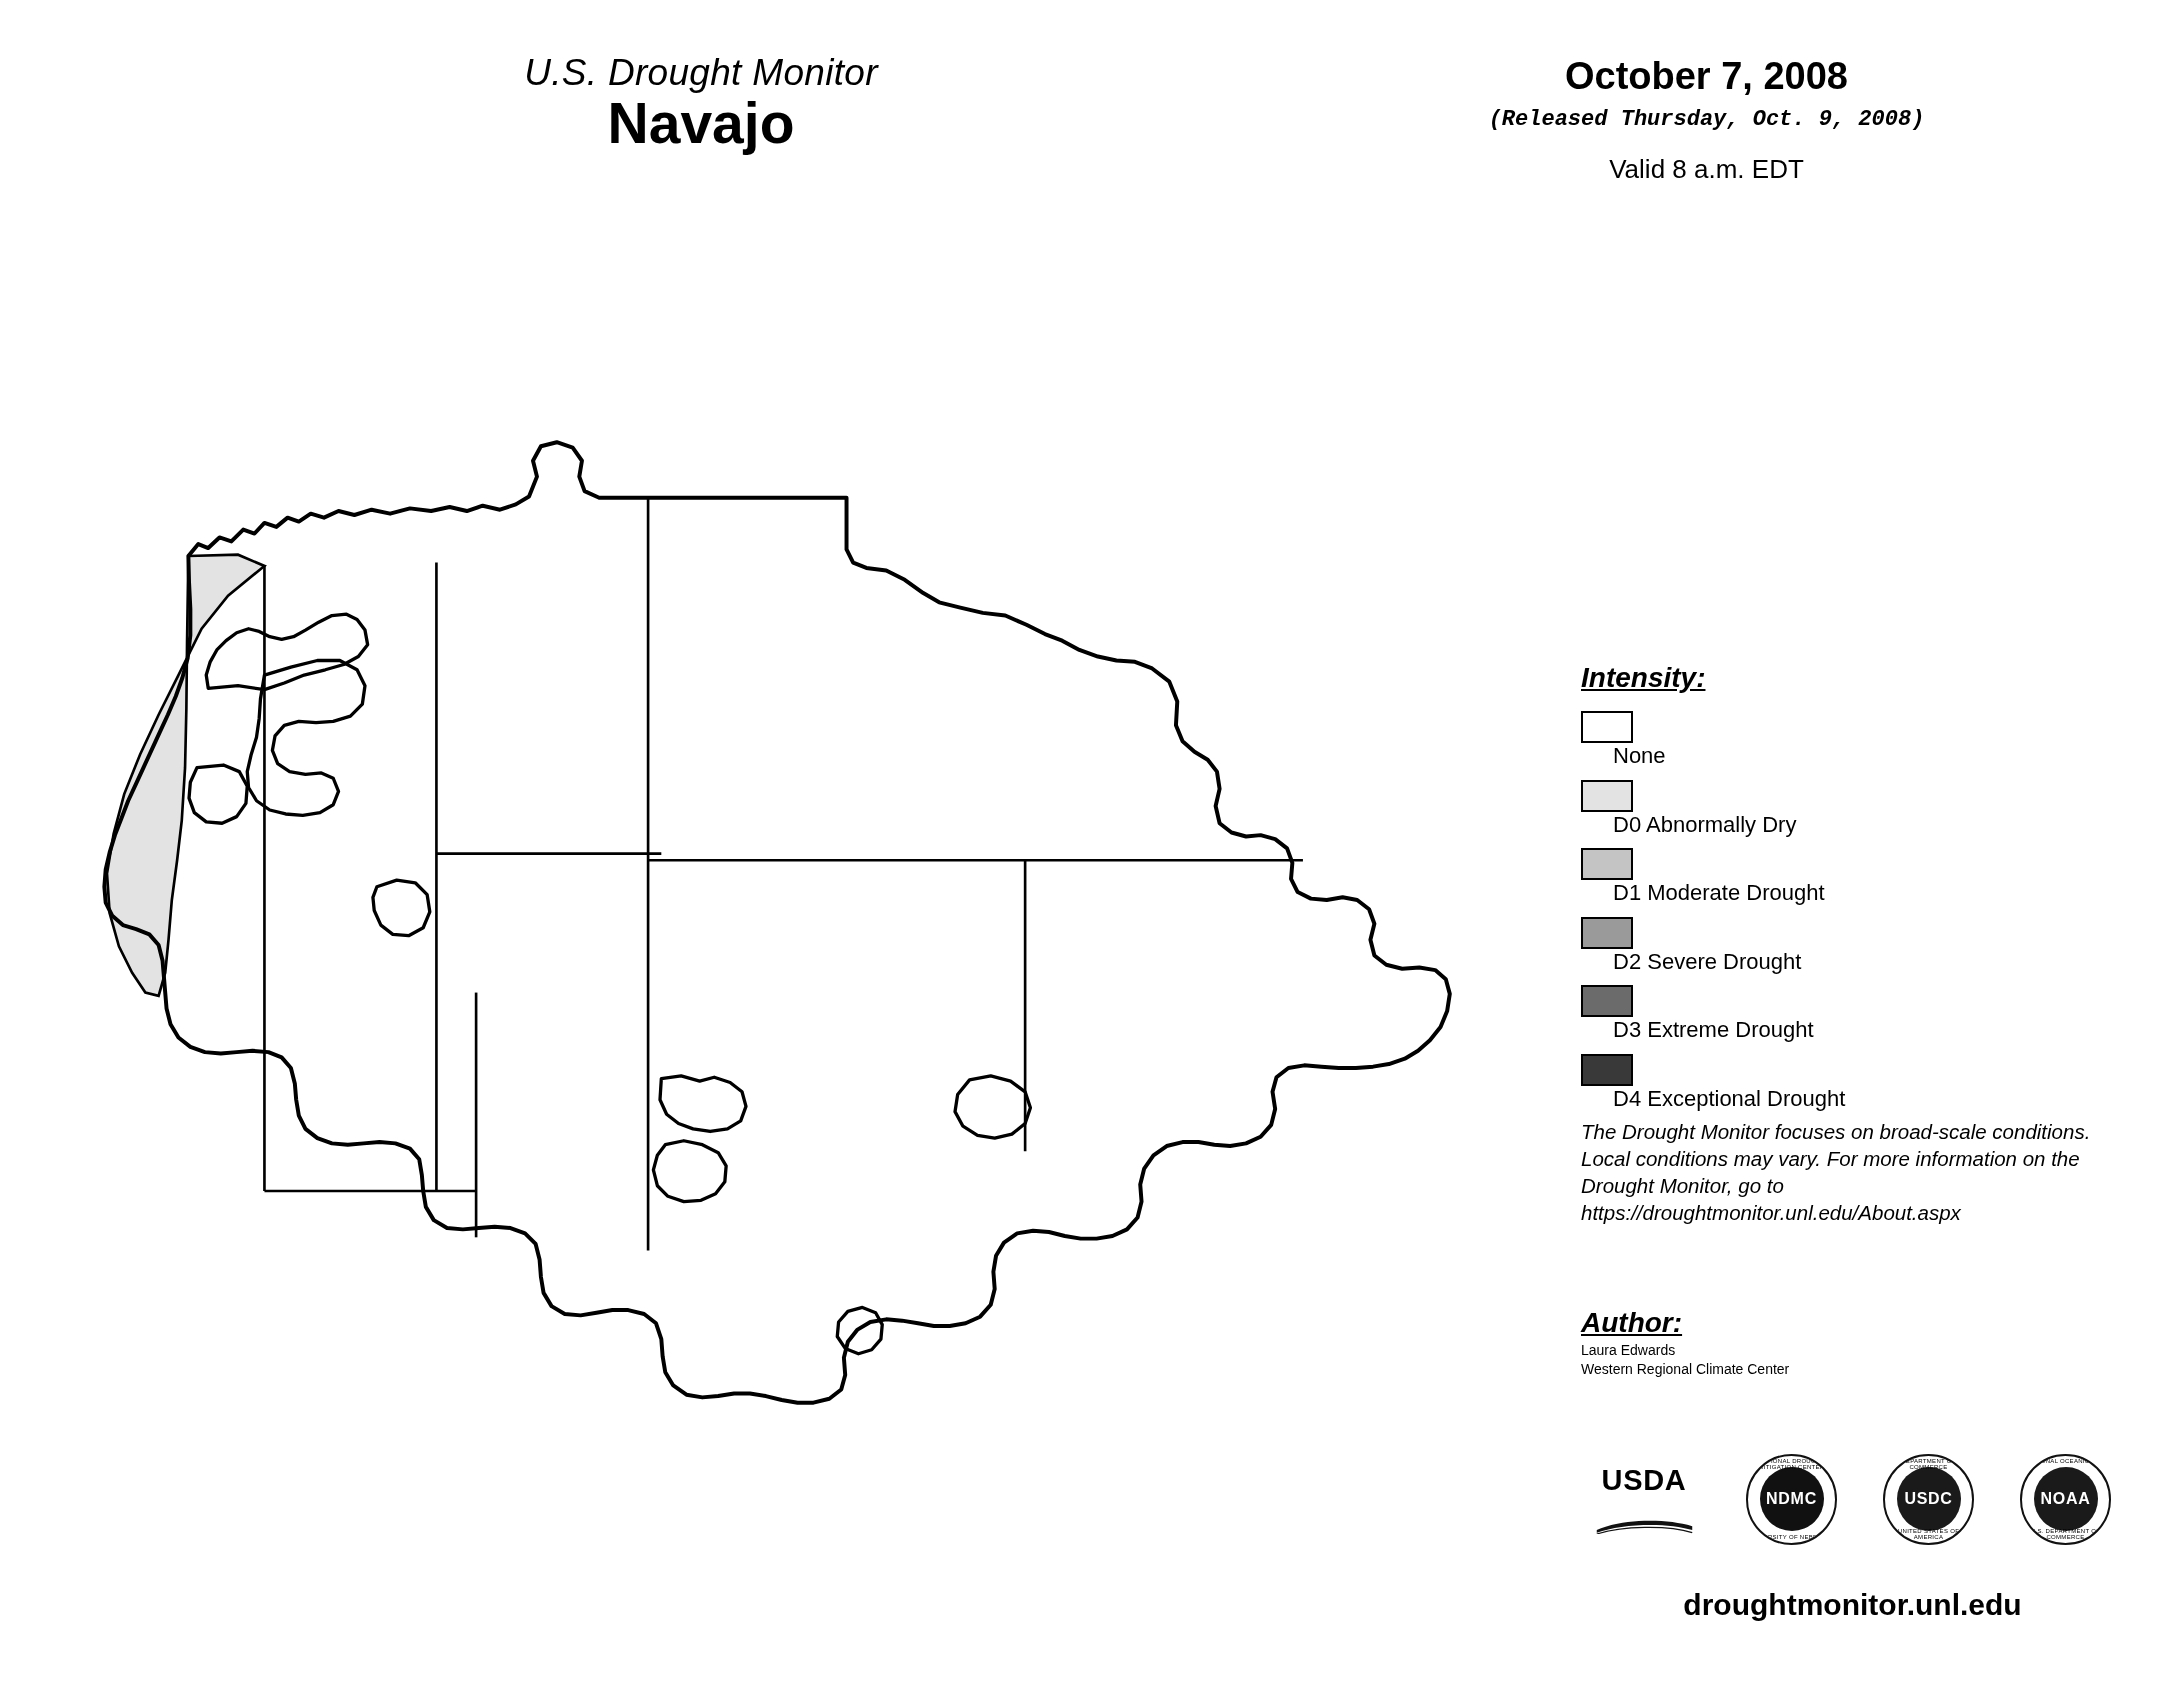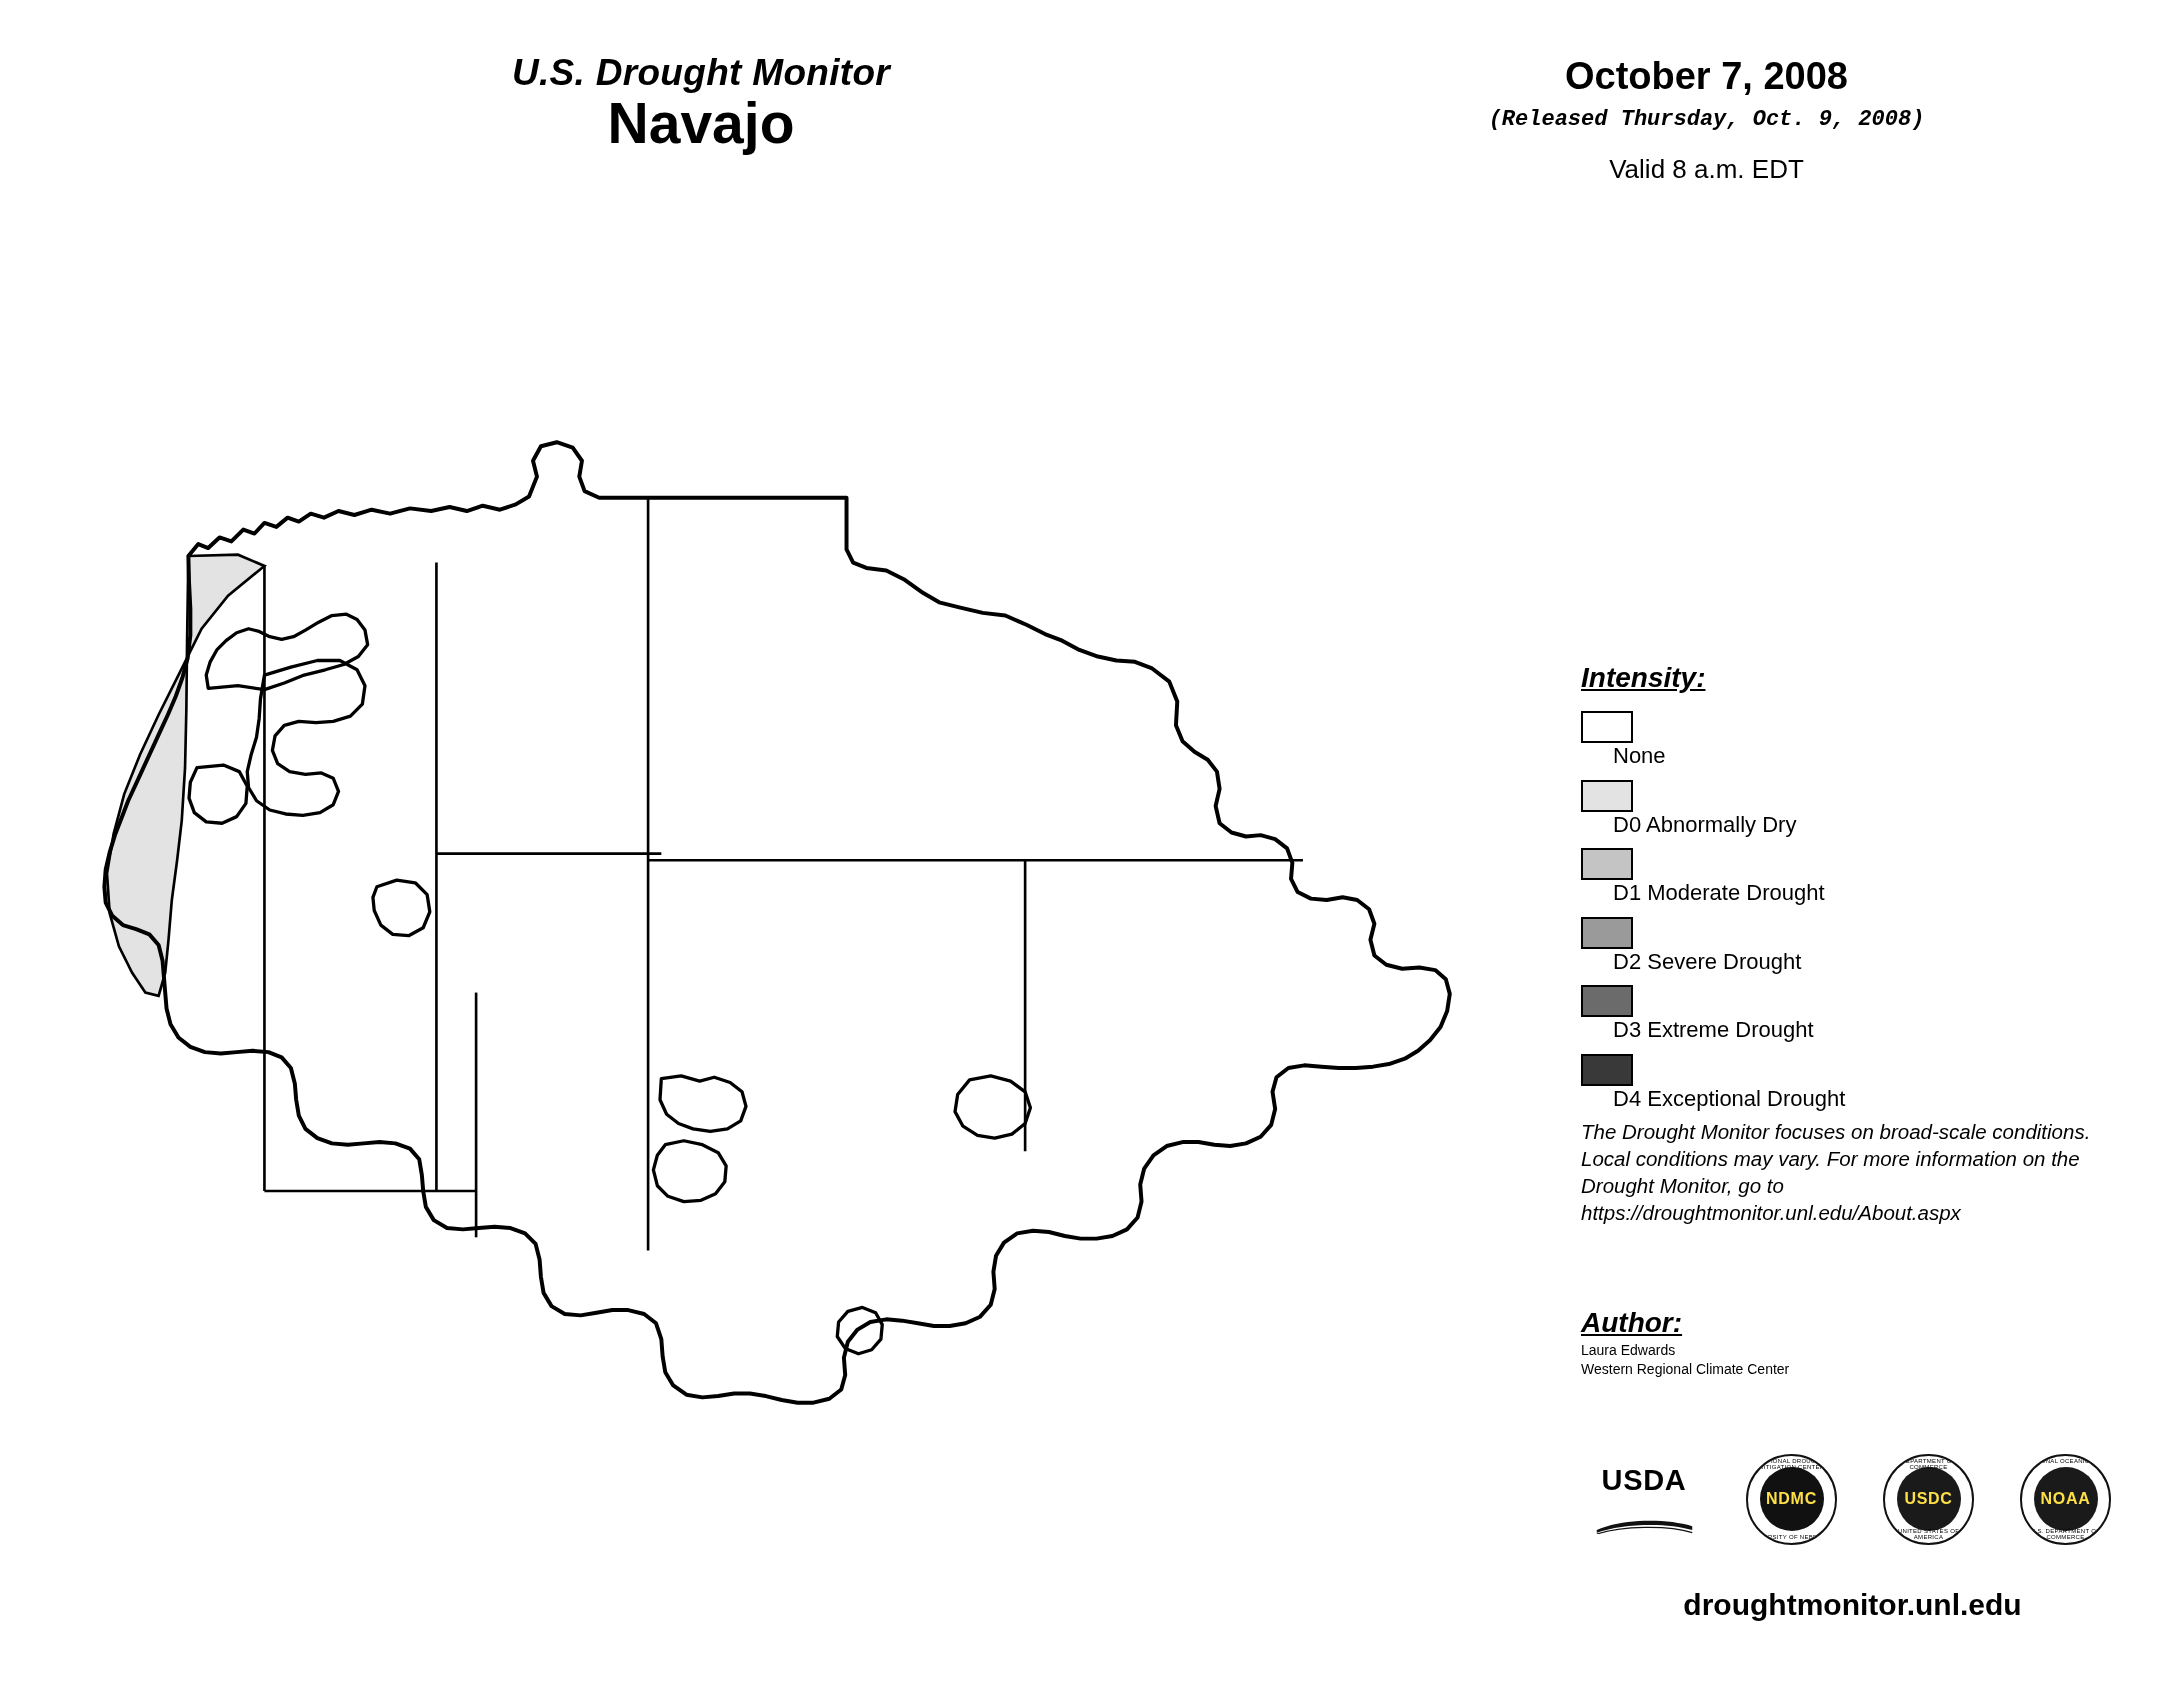--- a/index.html
+++ b/index.html
@@ -20,21 +20,21 @@
   #header-title-block {
     position: absolute;
     left: 370px;
     top: 53px;
     width: 662px;
     text-align: center;
   }
   #dm-series-title {
     font-size: 37px;
     font-style: italic;
-    font-weight: bold;
+    font-weight: normal;
     letter-spacing: 0.3px;
     line-height: 1.1;
   }
   #dm-area-title {
     font-size: 57px;
     font-weight: bold;
     line-height: 1.05;
   }
 
   #header-date-block {
@@ -179,21 +179,21 @@
     align-items: center;
     justify-content: center;
     overflow: hidden;
     background: #ffffff;
   }
   .seal-inner {
     width: 64px;
     height: 64px;
     border-radius: 50%;
     background: #111111;
-    color: #fde047;
+    color: #ffffff;
     display: flex;
     align-items: center;
     justify-content: center;
     font-size: 16px;
     font-weight: bold;
     letter-spacing: 0.7px;
     text-align: center;
   }
   .seal-ring-text {
     position: absolute;

